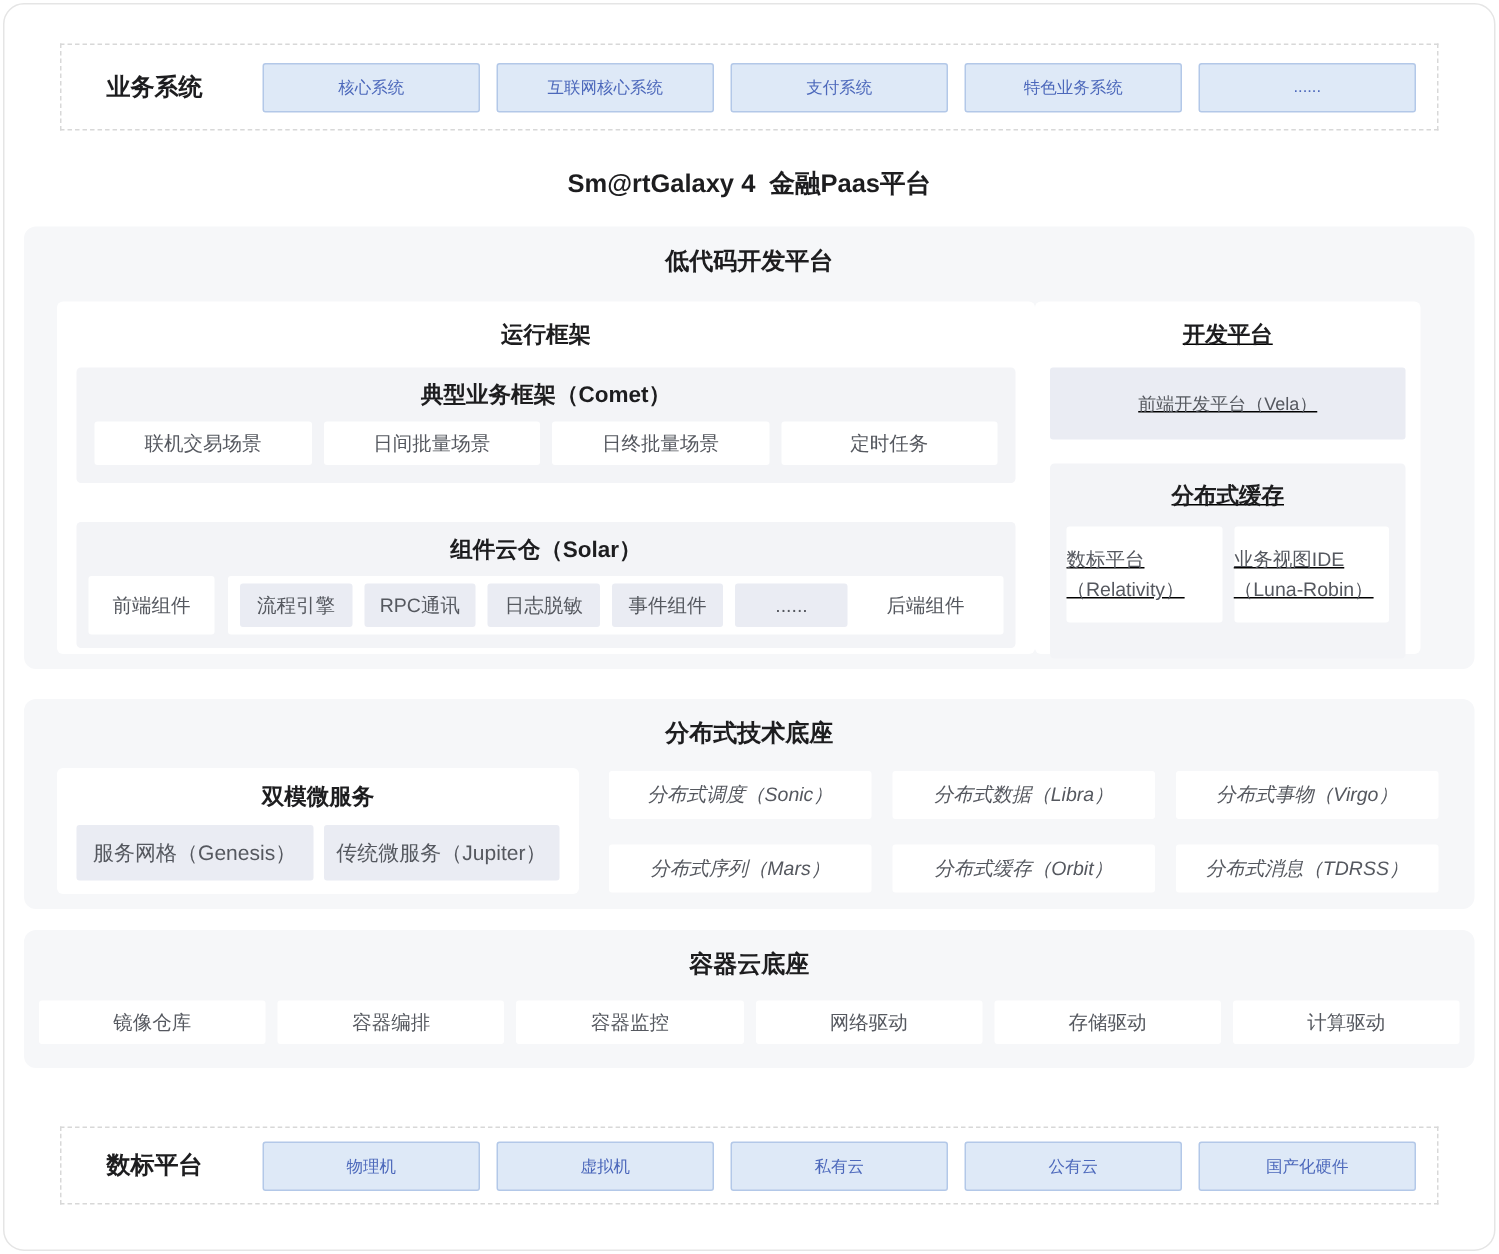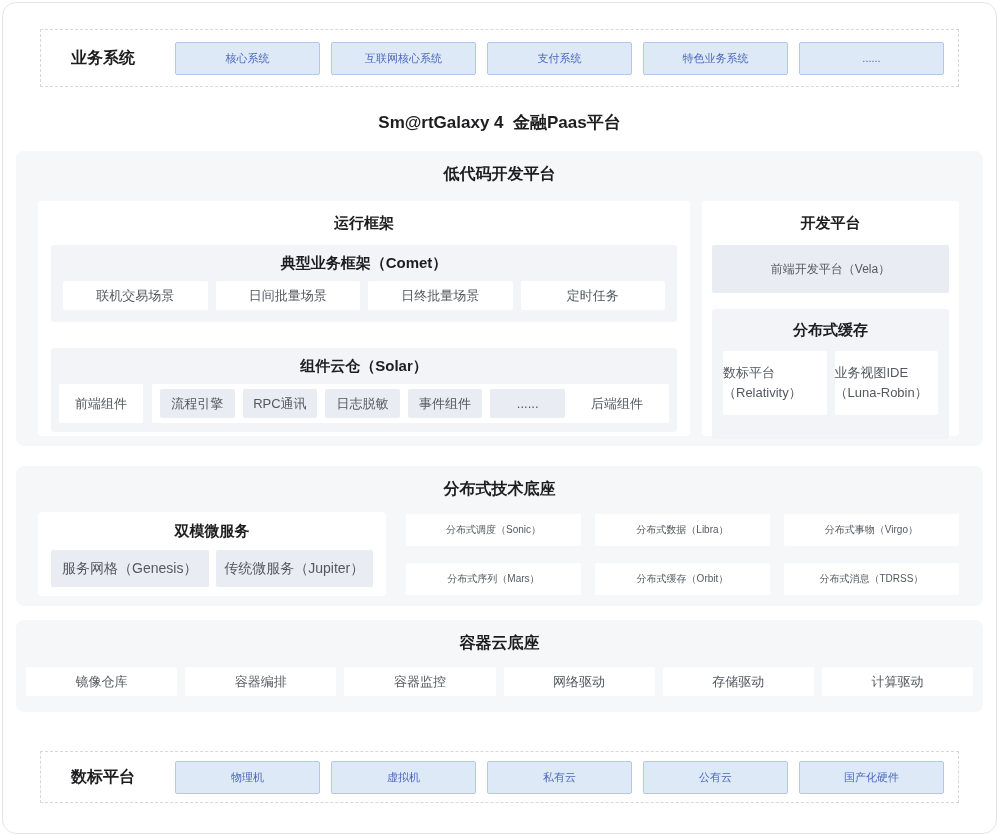--- a/index.html
+++ b/index.html
@@ -19,21 +19,21 @@
     color:var(--blue-text,#4c68bb); font-size:11px; border-radius:2px; }
 
   .main-title { text-align:center; margin-top:24px; font-size:17px; font-weight:bold;
     color:var(--ink,#1d1d1f); white-space:pre; }
 
   
   .graybox { background:var(--panel-bg,#f6f7f9); border-radius:8px; margin:0 13px; }
   .graybox-title { text-align:center; font-size:16px; font-weight:bold; color:var(--ink,#1d1d1f);
     padding:13px 0 0; }
   .lowcode { margin-top:17px; height:295px; }
-  .lowcode-row { display:flex; gap:12px; padding:16px 22px 0; }
+  .lowcode-row { display:flex; gap:0; padding:16px 22px 0; }
 
   .whitebox { background:#fff; border-radius:4px; }
   .whitebox-title { text-align:center; font-size:15px; font-weight:bold; color:var(--ink,#1d1d1f);
     padding:13px 0 12px; }
 
   .runtime { width:652px; height:235px; padding:0 13px; }
   .subsection { background:var(--sub-bg,#f3f4f7); border-radius:3px; }
   .subsection-title { text-align:center; font-size:15px; font-weight:bold; color:var(--ink,#1d1d1f);
     padding:9px 0 8px; }
   .chip-row { display:flex; gap:8px; padding:0 12px 12px; }
@@ -42,38 +42,38 @@
   .chip.lav { background:var(--lav-bg,#eaecf3); }
 
   .solar-row { display:flex; gap:9px; padding:0 8px 9px; align-items:stretch; }
   .solar-front { flex:none; width:84px; height:39px; background:#fff; border-radius:2px;
     display:flex; align-items:center; justify-content:center; font-size:13px; color:var(--chip-text,#55585f); }
   .solar-strip { flex:1; background:#fff; border-radius:2px; display:flex; align-items:center;
     gap:8px; padding:5px 8px; }
   .solar-strip .chip { height:29px; }
   .solar-back { flex:none; width:88px; text-align:center; font-size:13px; color:var(--chip-text,#55585f); }
 
-  .devbox { width:257px; height:235px; padding:0 10px; }
+  .devbox { width:257px; height:235px; padding:0 10px;text-decoration:underline; }
   .vela-chip { height:48px; background:var(--lav-bg,#eaecf3); border-radius:2px;
     display:flex; align-items:center; justify-content:center; font-size:12px; color:var(--chip-text,#55585f); }
   .backend { margin-top:16px; background:var(--sub-bg,#f3f4f7); border-radius:3px; height:130px; }
   .backend-title { text-align:center; font-size:15px; font-weight:bold; color:var(--ink,#1d1d1f);
     padding:12px 0 11px; }
   .backend-chips { display:flex; gap:8px; padding:0 11px; }
   .chip2 { flex:1; height:64px; background:#fff; border-radius:2px; display:flex; flex-direction:column;
     justify-content:center; font-size:13px; color:var(--chip-text,#55585f); line-height:20px; }
 
   .distributed { margin-top:20px; height:140px; }
   .dist-row { display:flex; gap:20px; padding:12px 22px 0; }
   .dualbox { width:348px; height:84px; padding:0 13px; flex:none; }
   .dualbox .whitebox-title { padding:10px 0 9px; }
   .dual-chips { display:flex; gap:7px; }
   .dual-chips .chip { height:37px; font-size:14px; }
   .dist-grid { flex:1; display:flex; flex-wrap:wrap; gap:17px 14px; align-content:flex-start; padding-top:2px; }
-  .dist-grid .chip { flex:0 0 calc(33.33% - 10px); height:32px; font-size:10px; }
+  .dist-grid .chip { flex:0 0 calc(33.33% - 10px); height:32px; font-size:13px;font-style:italic; }
 
   .containercloud { margin-top:14px; height:92px; }
   .containercloud .chip-row { padding:13px 10px 0; }
 
   .band-btn, .chip, .chip2, .vela-chip, .solar-front { cursor:default; }
 </style>
 </head>
 <body>
 
 <div class="canvas">

